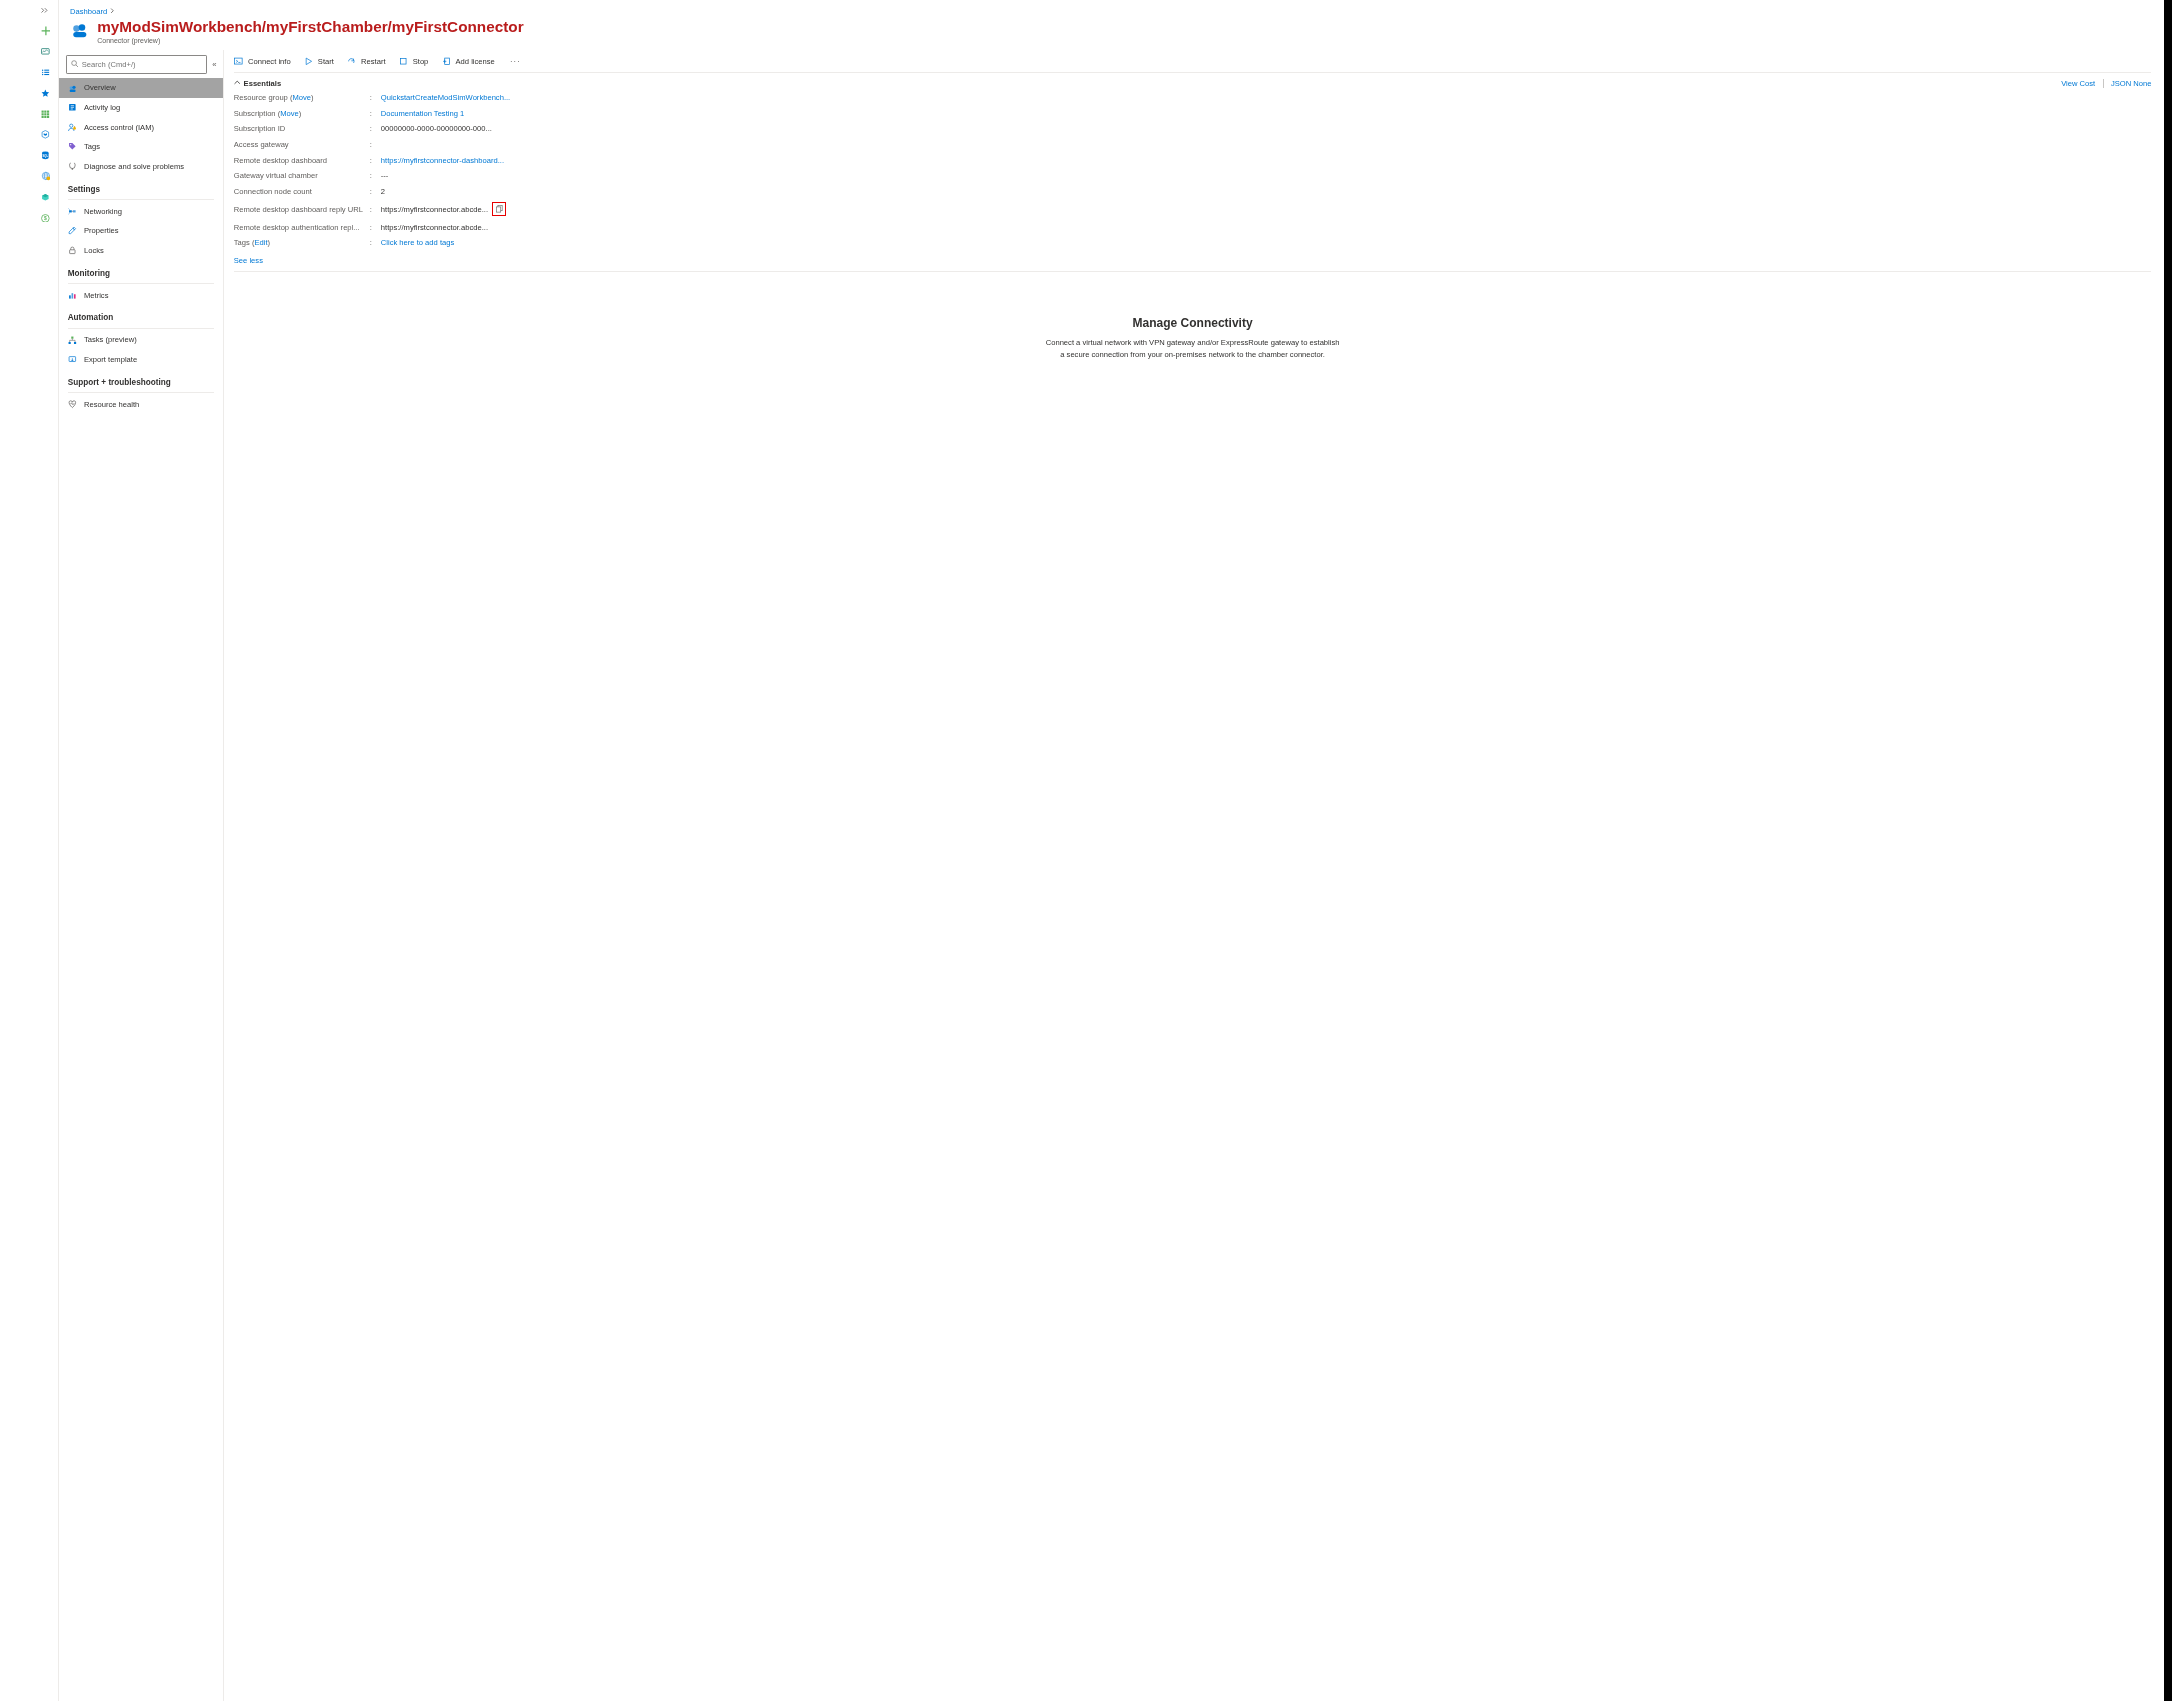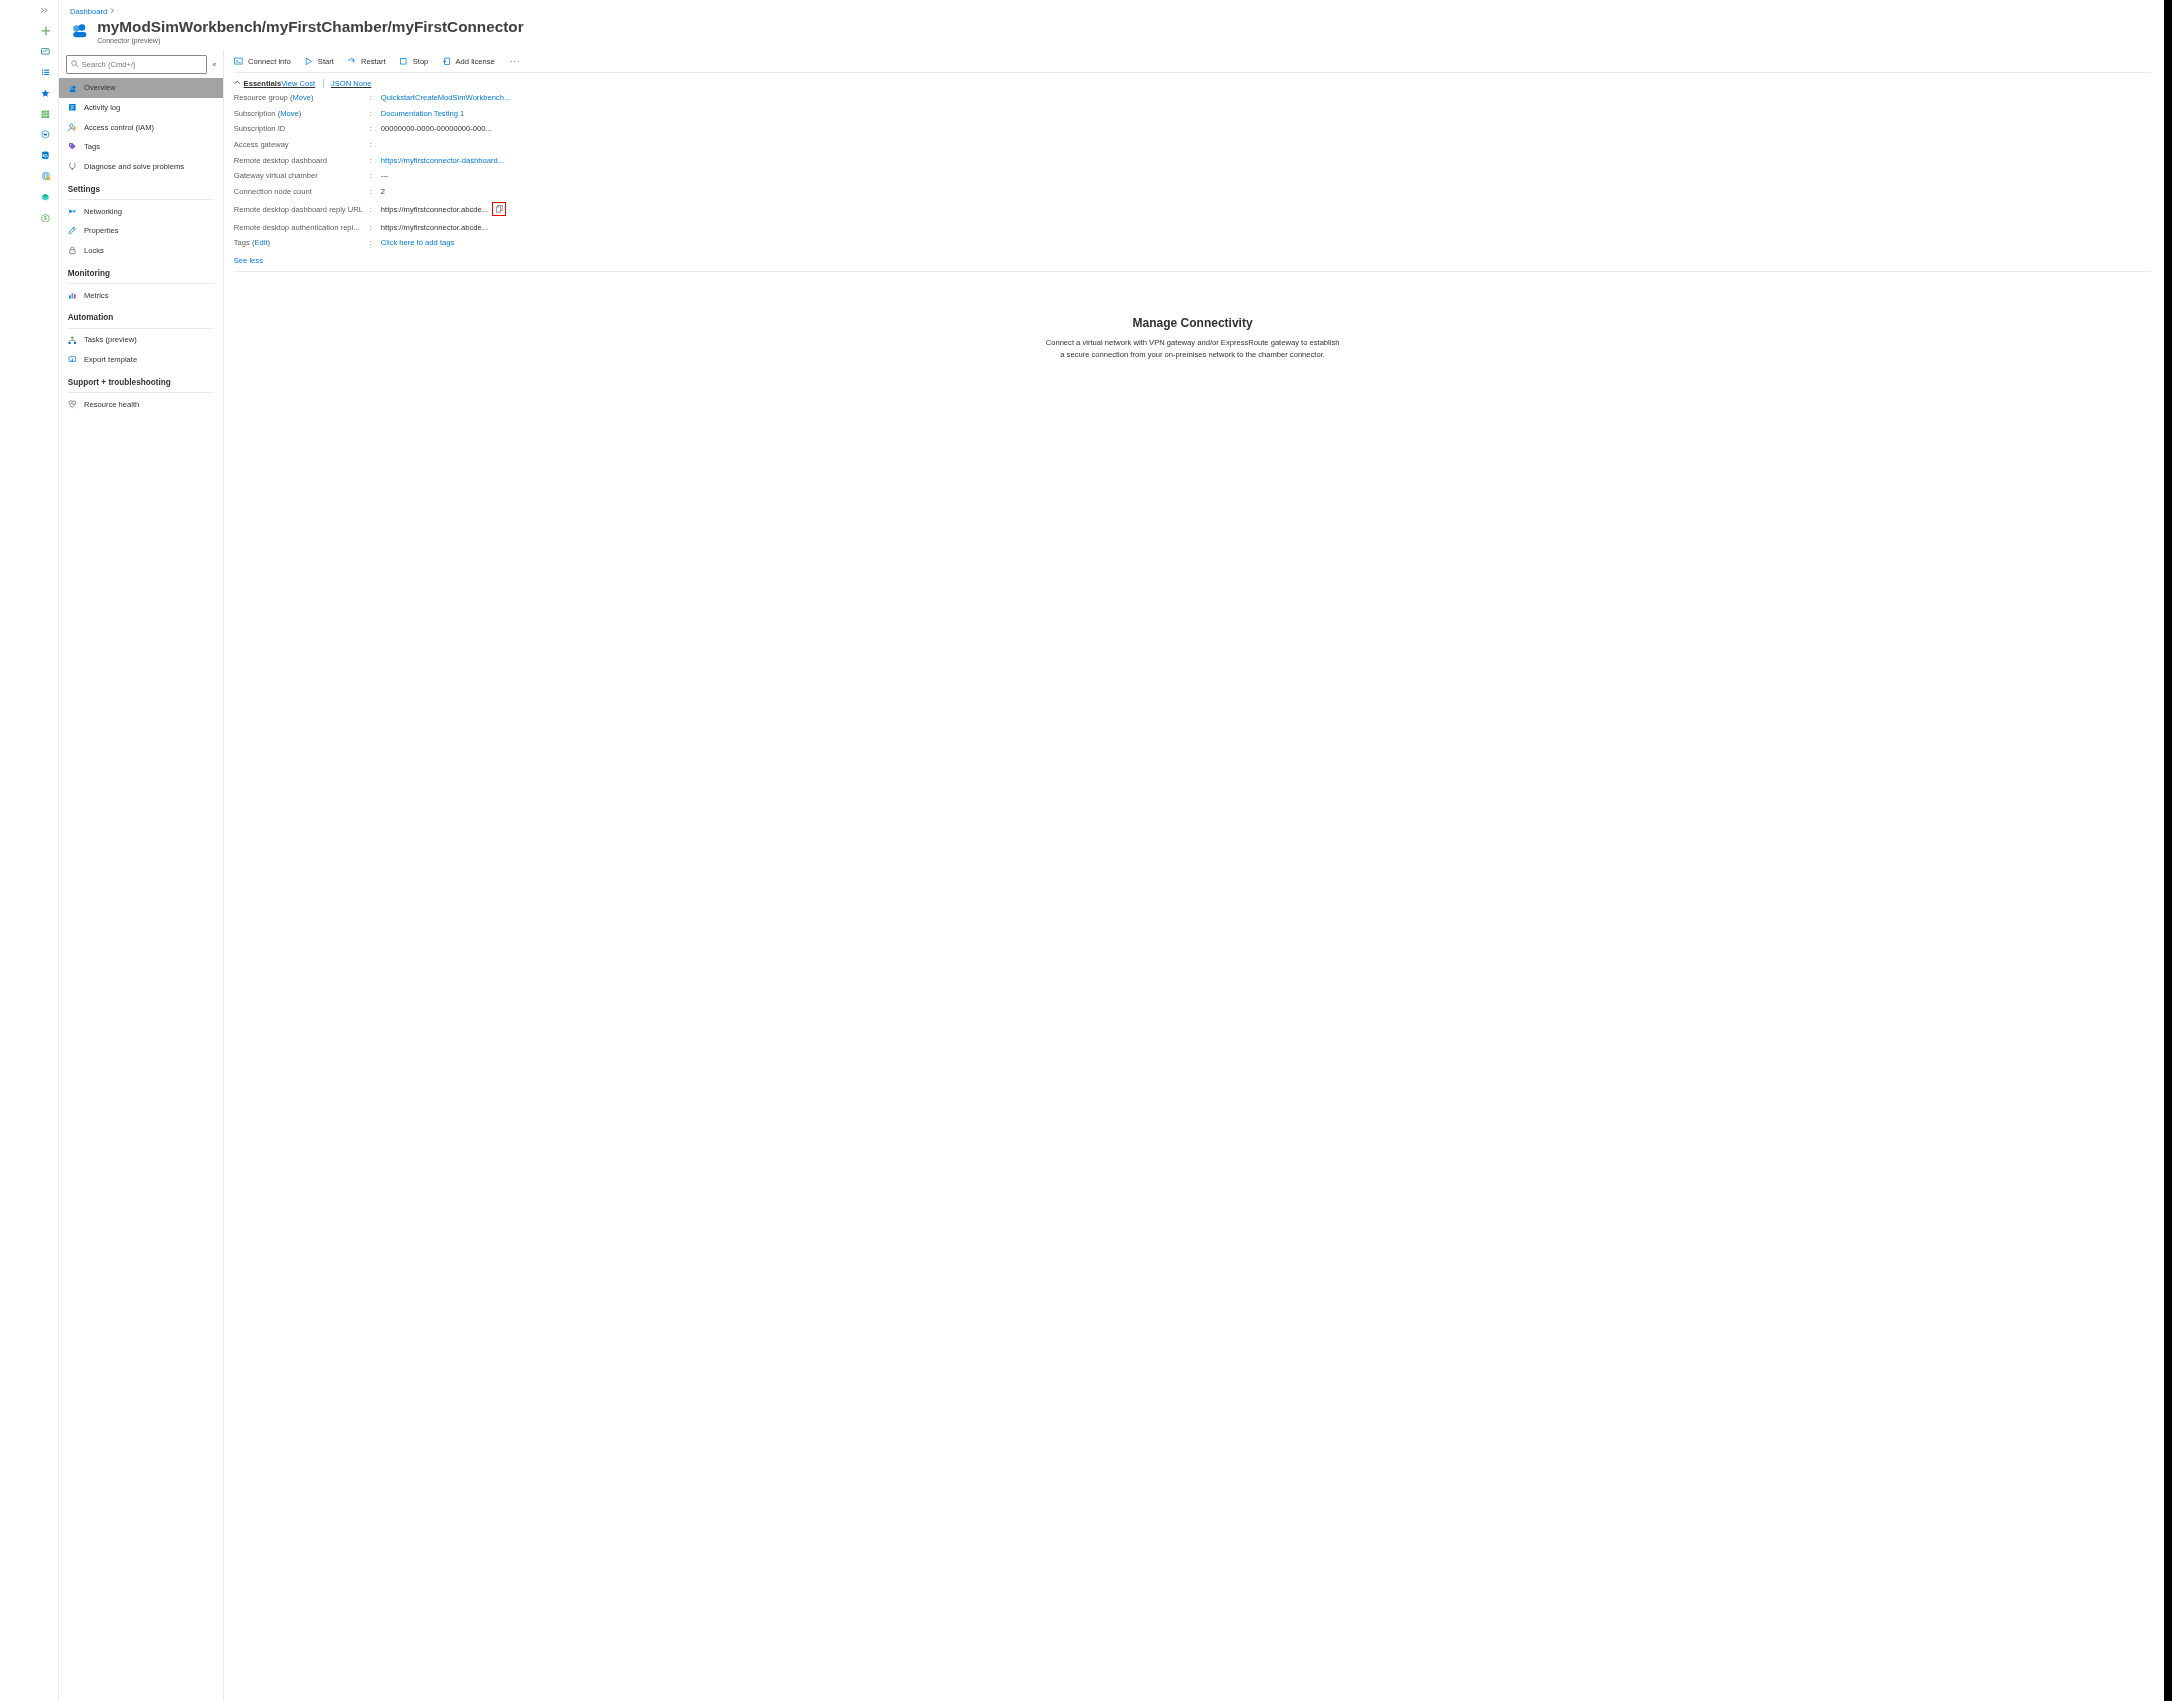--- a/index.html
+++ b/index.html
@@ -5,39 +5,39 @@
 * { box-sizing: border-box; margin: 0; padding: 0; }
 body { font-family: "Segoe UI", -apple-system, sans-serif; font-size: 7.6px; color: #323130; background: #fff; overflow: hidden; }
 .app { display: flex; height: 100vh; margin-left: 33px; }
 .icon-rail { width: 26px; background: #fff; border-right: 0.5px solid #edebe9; display: flex; flex-direction: column; align-items: center; padding-top: 4.4px; gap: 9.8px; }
 .icon-rail .rail-icon { width: 11px; height: 11px; display: flex; align-items: center; justify-content: center; cursor: pointer; }
 .main { flex: 1; display: flex; flex-direction: column; position: relative; }
 .breadcrumb { padding: 6.5px 11px 0 11px; font-size: 7.6px; color: #0078d4; }
 .breadcrumb span { display: inline-flex; align-items: center; gap: 3.3px; }
 .header-row { display: flex; align-items: flex-start; padding: 2.2px 11px 6.5px 11px; gap: 7.6px; }
 .header-icon { width: 19.6px; height: 19.6px; margin-top: 3.3px; }
-.header-text h1 { font-size: 15.3px; font-weight: 600; color: #404040; }
+.header-text h1 { font-size: 15.3px; font-weight: 600; color: #b91c1c; }
 .header-sub { font-size: 7px; color: #605e5c; margin-top: 1.1px; }
 .body { display: flex; flex: 1; min-height: 0; }
 .sidebar { width: 165px; border-right: 0.5px solid #edebe9; padding: 4.4px 0 0 0; overflow-y: auto; }
 .search-wrap { padding: 0 6.5px 4.4px 6.5px; display: flex; align-items: center; gap: 5.5px; }
 .search-box { flex: 1; display: flex; align-items: center; border: 0.5px solid #8a8886; height: 19px; padding: 0 4.4px; gap: 3.3px; border-radius: 1.1px; }
 .search-box input { border: none; outline: none; font-size: 7.6px; flex: 1; font-family: inherit; }
 .collapse-btn { color: #605e5c; cursor: pointer; font-size: 7.6px; }
 .nav-item { display: flex; align-items: center; gap: 6.5px; padding: 4.9px 6.5px 4.9px 8.7px; cursor: pointer; font-size: 7.6px; }
 .nav-item.active { background: #a3a3a3; }
 .nav-icon { width: 9.8px; height: 9.8px; display: flex; align-items: center; justify-content: center; flex-shrink: 0; }
 .section-label { padding: 8.7px 6.5px 3.3px 8.7px; font-size: 8.2px; font-weight: 600; color: #323130; }
 .section-rule { border: none; border-top: 0.5px solid #edebe9; margin: 2.2px 8.7px 1.1px 8.7px; }
 .content { flex: 1; padding: 4.4px 13px 13px 9.8px; overflow-y: auto; position: relative; }
 .toolbar { display: flex; align-items: center; gap: 13px; padding: 2.2px 0 5.5px 0; border-bottom: 0.5px solid #edebe9; }
 .toolbar-item { display: flex; align-items: center; gap: 4.4px; cursor: pointer; font-size: 7.6px; color: #323130; }
 .toolbar-item .tb-icon { width: 9.8px; height: 9.8px; display: flex; align-items: center; justify-content: center; }
 .toolbar-more { cursor: pointer; letter-spacing: 1.1px; color: #605e5c; padding: 0 2.2px; }
-.essentials-row { display: flex; align-items: center; padding: 5.5px 0 2.2px 0; text-decoration: underline; }
+.essentials-row { display: flex; justify-content: space-between; align-items: center; padding: 5.5px 0 2.2px 0; }
 .essentials-toggle { display: flex; align-items: center; gap: 3.3px; font-weight: 600; font-size: 7.6px; cursor: pointer; }
 .essentials-links { display: flex; align-items: center; gap: 7.6px; }
 .essentials-links a { color: #0078d4; text-decoration: none; font-size: 7.6px; cursor: pointer; }
 .essentials-links .divider { width: 0.5px; height: 8.7px; background: #c8c6c4; }
 .kv-row { display: flex; align-items: baseline; padding: 3.3px 0; font-size: 7.6px; }
 .kv-label { width: 136px; color: #605e5c; white-space: nowrap; overflow: hidden; text-overflow: ellipsis; }
 .kv-sep { width: 11px; color: #605e5c; }
 .kv-val { flex: 1; color: #323130; white-space: nowrap; overflow: hidden; text-overflow: ellipsis; display: flex; align-items: center; }
 .kv-val.link, .link { color: #0078d4; cursor: pointer; }
 .move { color: #0078d4; cursor: pointer; }

